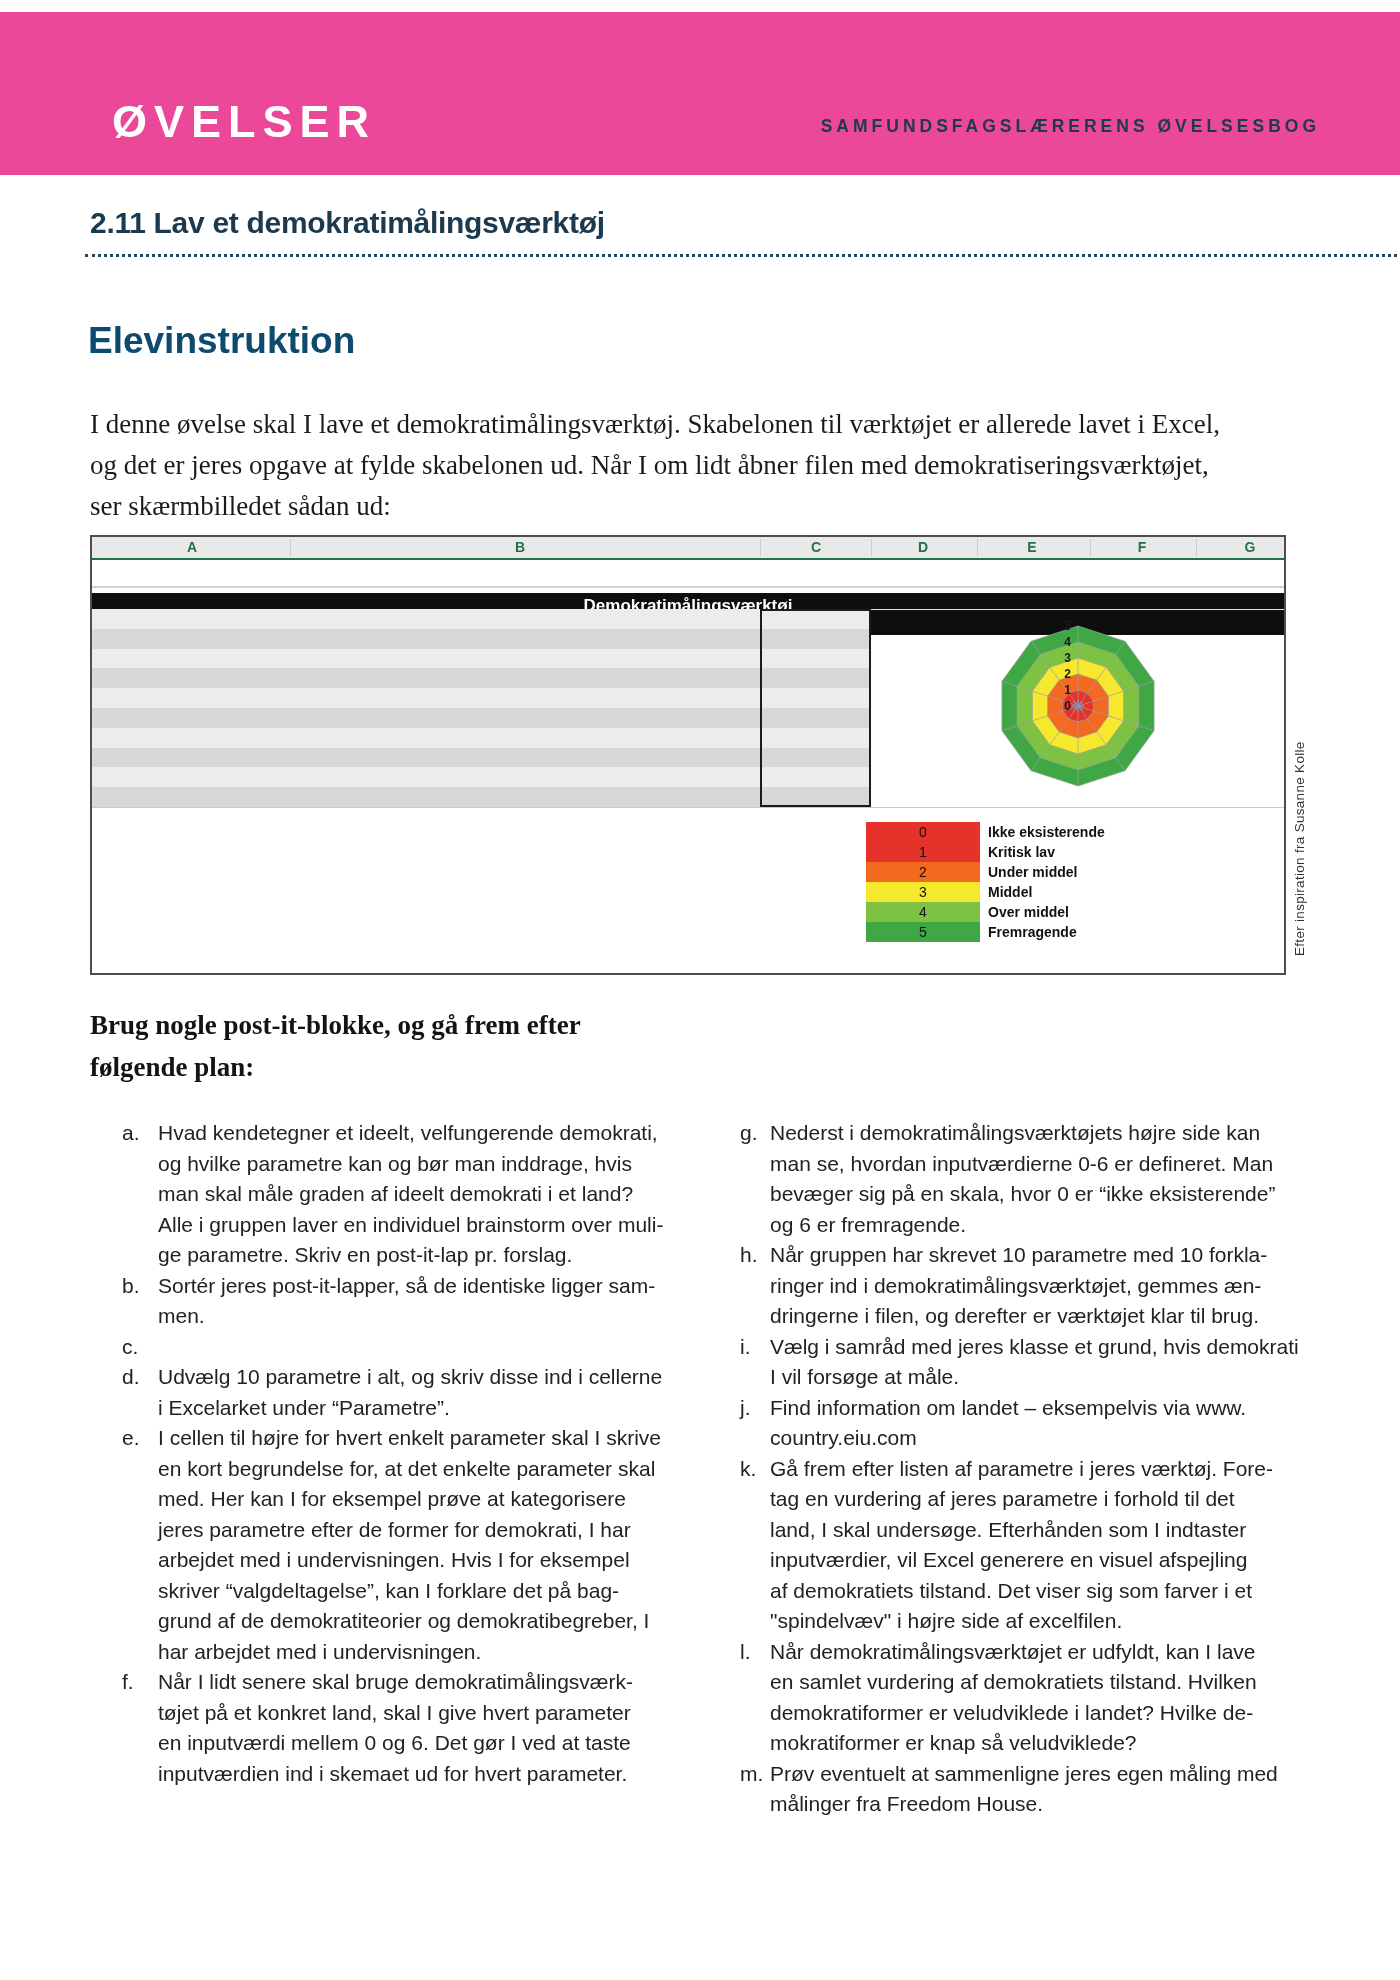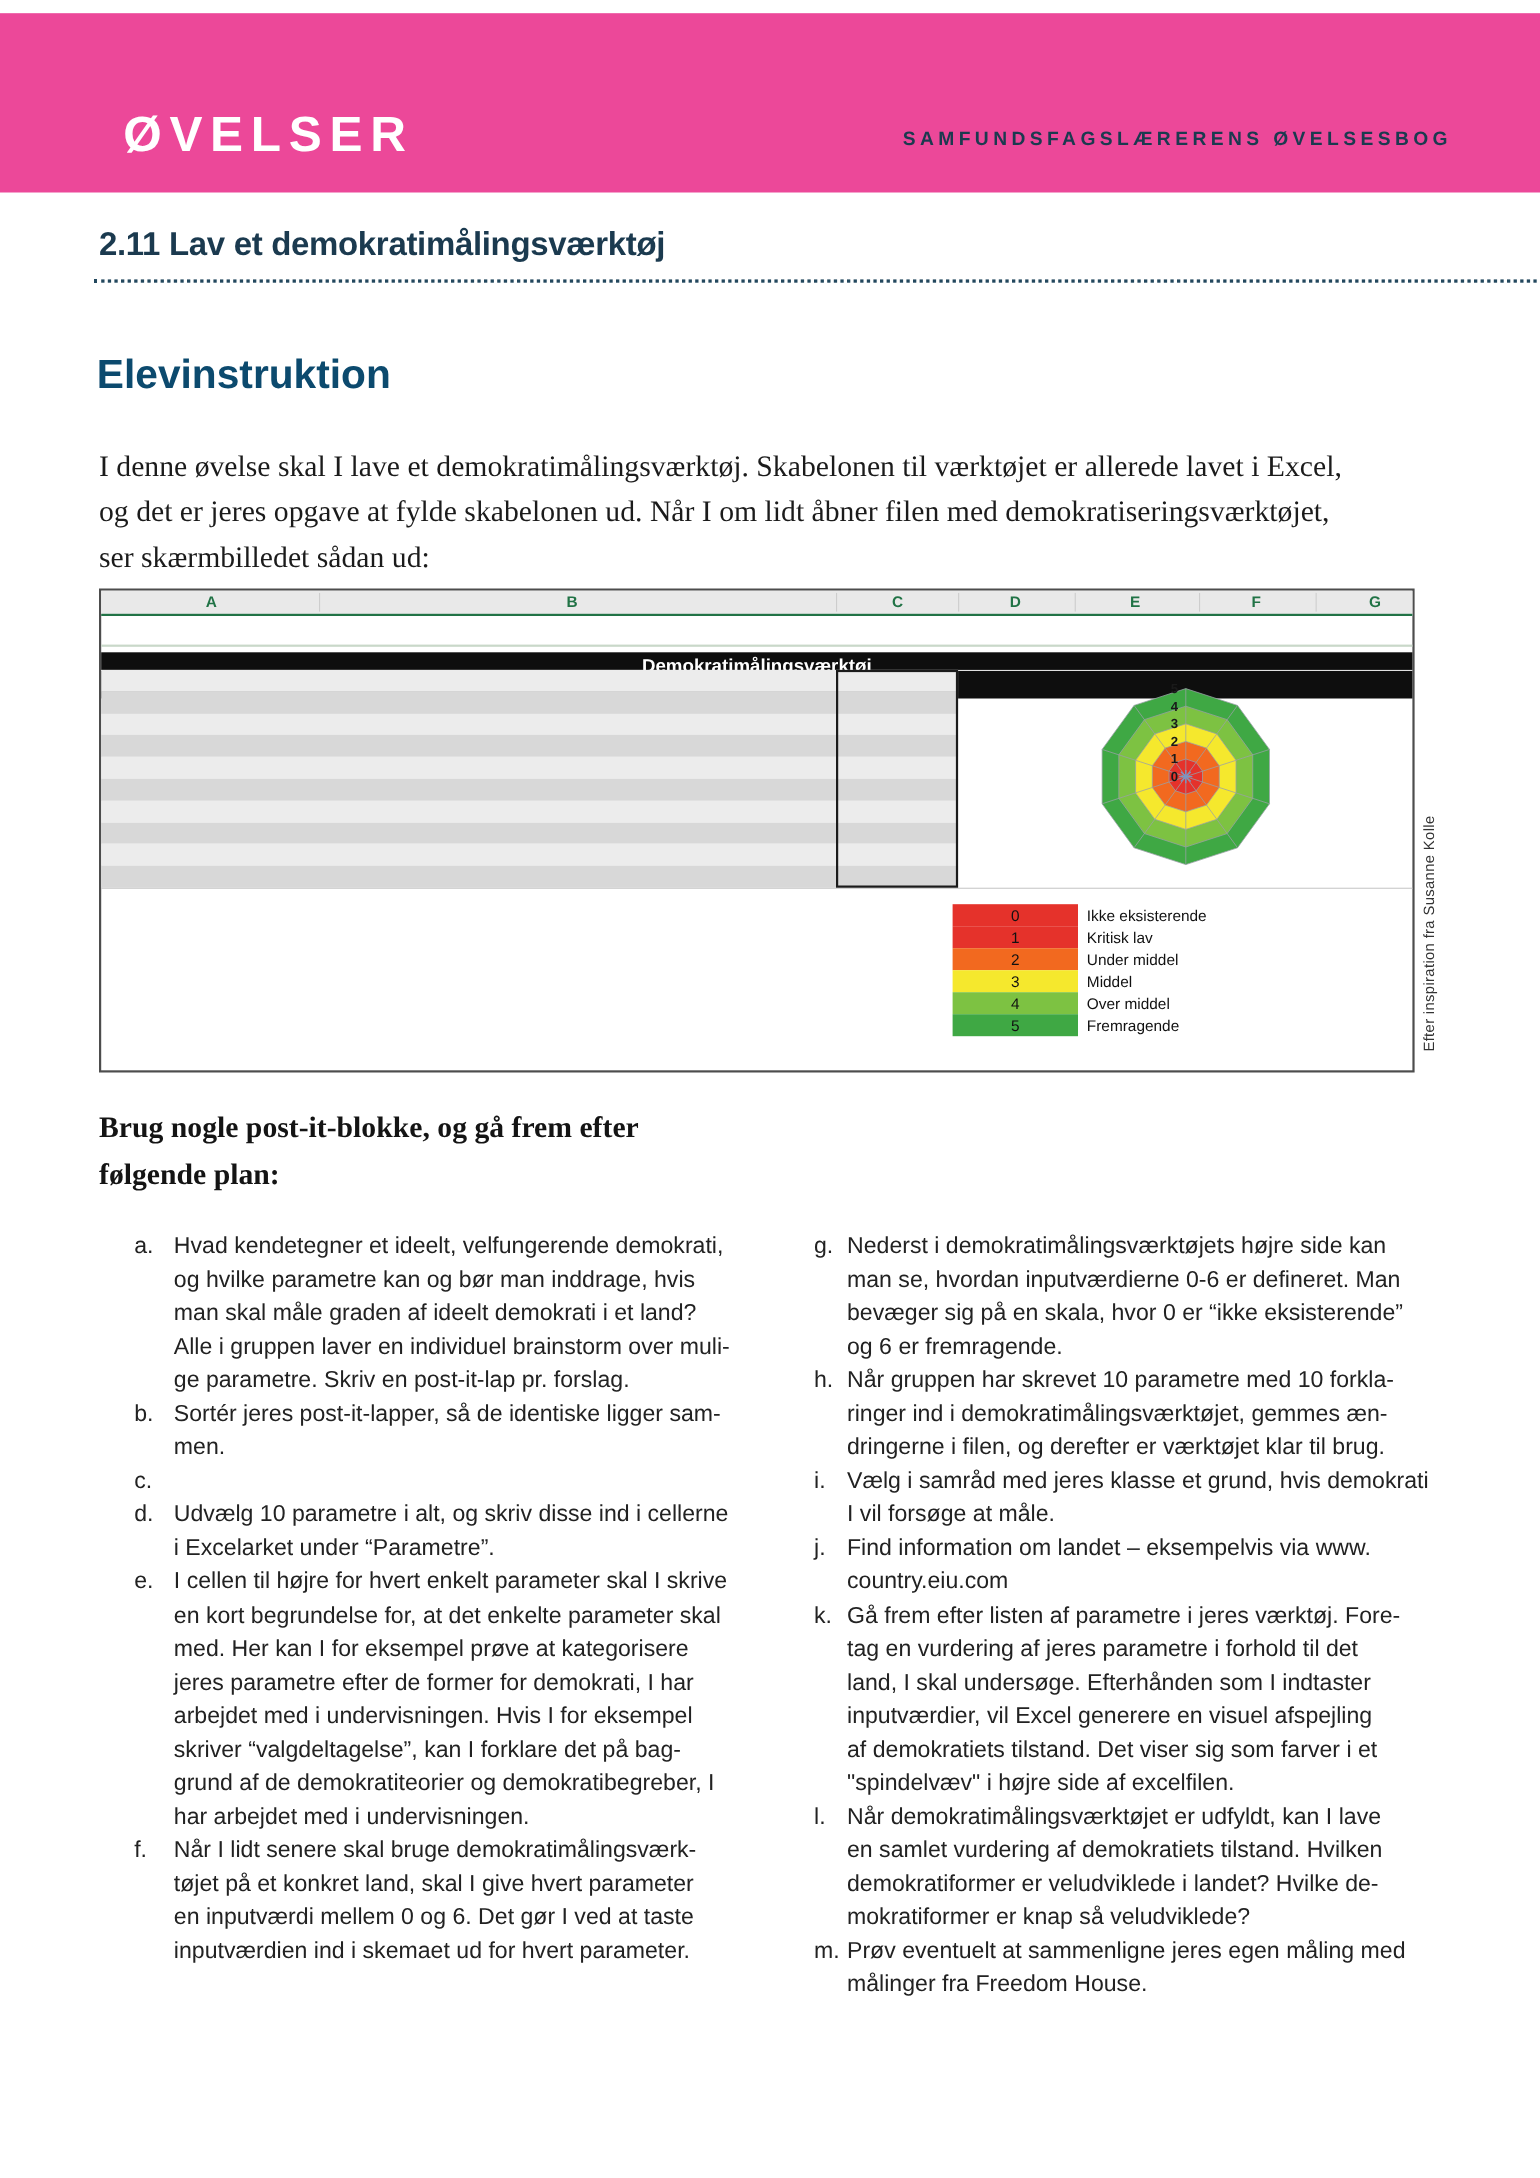--- a/index.html
+++ b/index.html
@@ -28,21 +28,21 @@
   .hline-top { position:absolute; left:0; top:72px; width:1192px; height:1px; background:#e0e0e0; }
   .sheet-rows { position:absolute; left:0; top:72px; width:779px; height:198px; }
   .sheet-row { width:779px; height:19.8px; }
   .hline-bottom { position:absolute; left:0; top:270px; width:1192px; height:1px; background:#c9c9c9; }
   .input-box { position:absolute; left:668px; top:72px; width:111px; height:198px; border:2px solid #1b1b1b; box-sizing:border-box; }
   .radar-svg { position:absolute; left:886px; top:69px; width:200px; height:200px; }
   .radar-tick { font-family:"Liberation Sans", sans-serif; font-size:12px; font-weight:600; fill:#1a1a1a; }
   .legend { position:absolute; left:774px; top:285px; }
   .legend-row { display:flex; height:20px; align-items:center; }
   .swatch { width:114px; height:20px; text-align:center; font-size:14px; line-height:20px; color:#111; }
-  .legend-label { padding-left:8px; font-size:14px; color:#111; white-space:nowrap; }
+  .legend-label { padding-left:8px; font-size:14px; color:#111; white-space:nowrap;font-weight:bold; }
   .credit { position:absolute; left:1292px; top:724px; height:232px; writing-mode:vertical-rl; transform:rotate(180deg); font-size:13.5px; color:#333; letter-spacing:0.3px; }
 
   
   .plan-heading { position:absolute; left:90px; top:1004px; font-family:"Liberation Serif", serif; font-size:27px; font-weight:bold; line-height:42px; white-space:pre-line; color:#141414; }
   .col-list { position:absolute; top:1118px; width:620px; }
   .col-list.left { left:122px; }
   .col-list.right { left:740px; }
   .list-item { display:flex; font-size:21px; line-height:30.5px; color:#222; }
   .marker { flex:0 0 36px; }
   .col-list.right .marker { flex:0 0 30px; }

